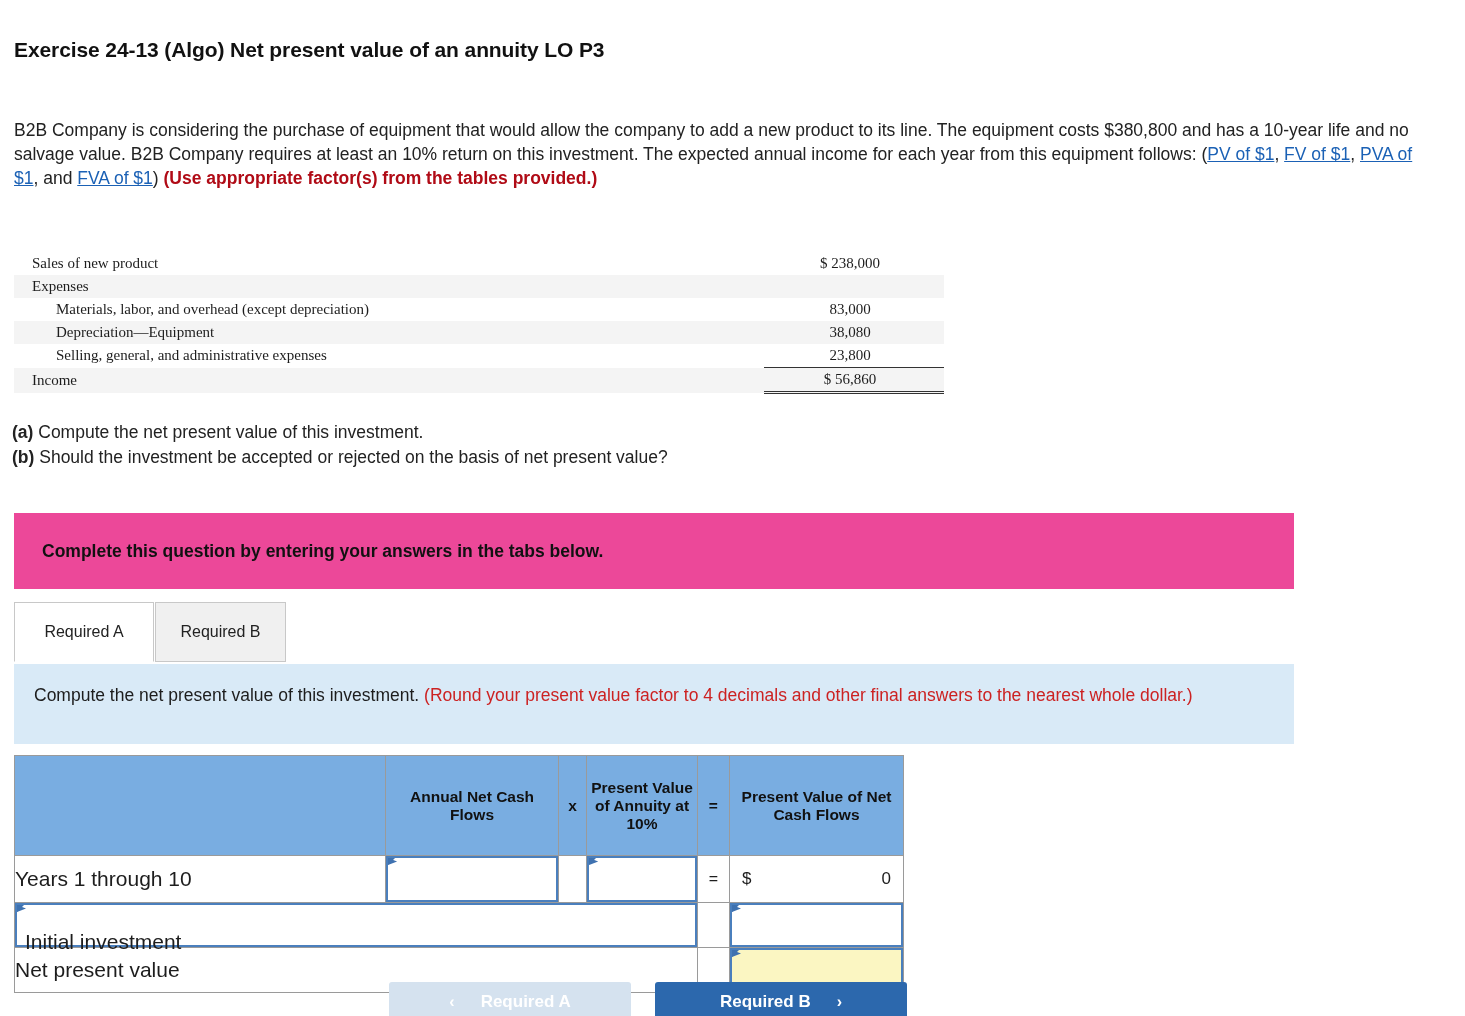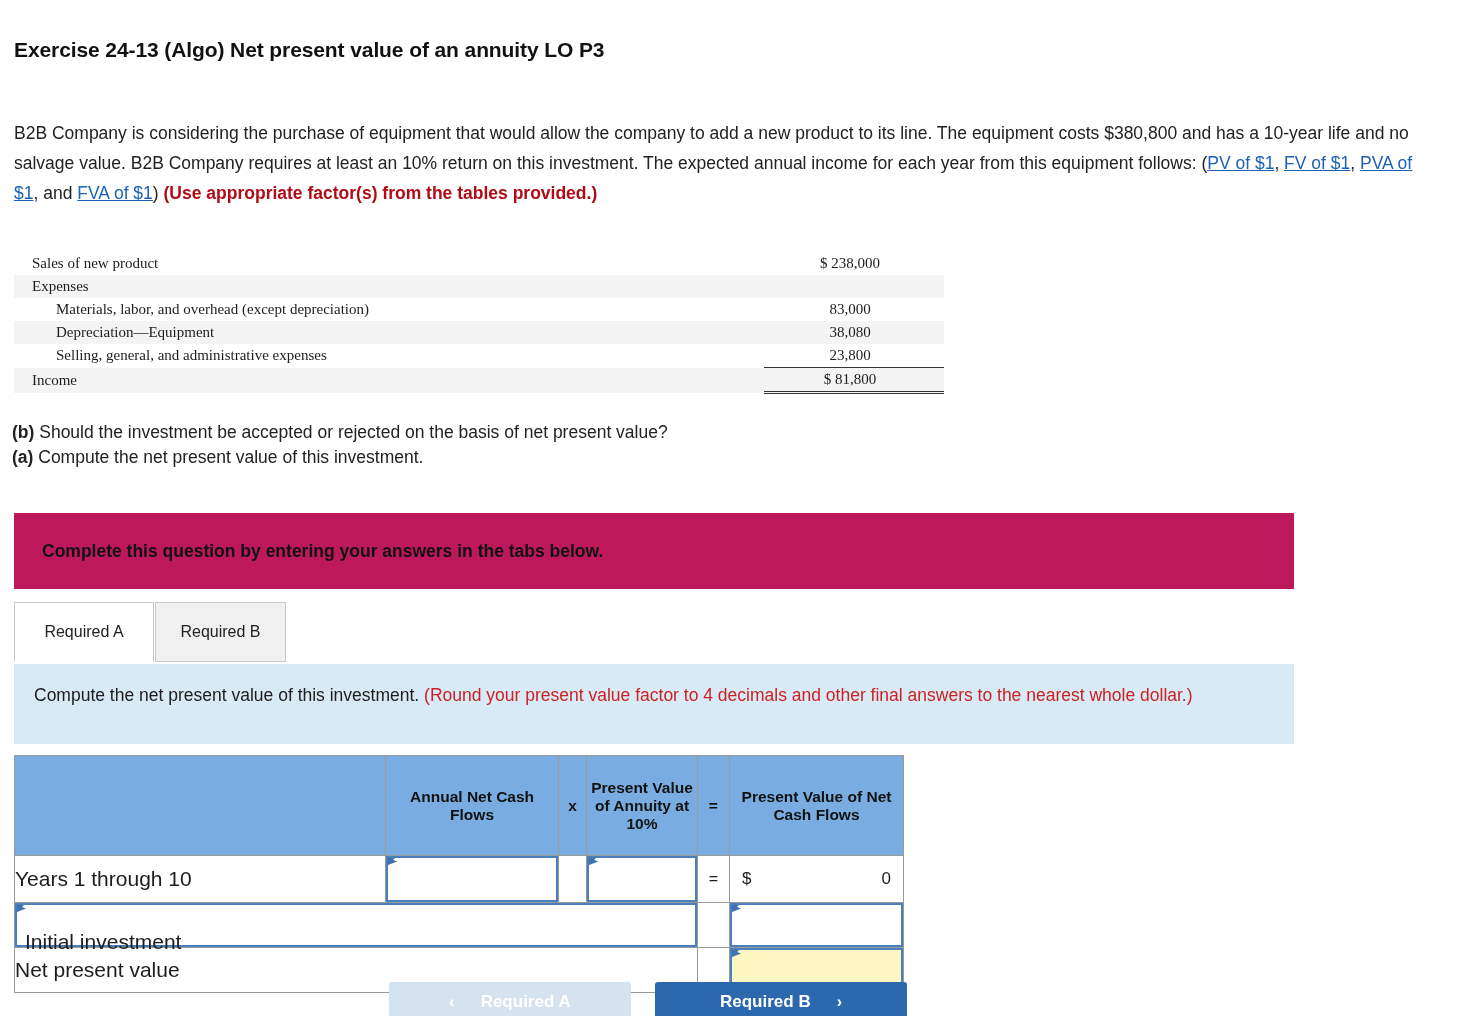--- a/index.html
+++ b/index.html
@@ -25,21 +25,21 @@
     letter-spacing: -0.1px;
     color: #111111;
   }
 
   
   .intro {
     position: absolute;
     left: 14px; top: 118px;
     width: 1412px;
     font-size: 17.5px;
-    line-height: 30px;
+    line-height: 24px;
     color: #222222;
   }
   .intro a {
     color: #1b61b5;
     text-decoration: underline;
   }
   .red-bold { color: #b00b16; font-weight: bold; }
 
   
   .fin-table {
@@ -73,21 +73,21 @@
     line-height: 25px;
     color: #222;
   }
   .ab-block b { font-weight: bold; }
 
   
   .gray-bar {
     position: absolute;
     left: 14px; top: 513px;
     width: 1280px; height: 76px;
-    background: #be185d;
+    background: #ec4899;
     display: flex;
     align-items: center;
   }
   .gray-bar span {
     margin-left: 28px;
     font-size: 17.5px;
     font-weight: bold;
     color: #111;
   }
 
@@ -278,28 +278,28 @@
         <tr class="shade">
           <td class="label" style="padding-left: 42px;">Depreciation—Equipment</td>
           <td class="amount">38,080</td>
         </tr>
         <tr>
           <td class="label" style="padding-left: 42px;">Selling, general, and administrative expenses</td>
           <td class="amount">23,800</td>
         </tr>
         <tr class="shade">
           <td class="label" style="padding-left: 18px;">Income</td>
-          <td class="amount double">$ 81,800</td>
+          <td class="amount double">$ 56,860</td>
         </tr>
       </tbody>
   </table>
 
   <div class="ab-block">
+    <div><b>(a)</b><span> Compute the net present value of this investment.</span></div>
     <div><b>(b)</b><span> Should the investment be accepted or rejected on the basis of net present value?</span></div>
-    <div><b>(a)</b><span> Compute the net present value of this investment.</span></div>
   </div>
 
   <div class="gray-bar">
     <span>Complete this question by entering your answers in the tabs below.</span>
   </div>
 
   <div class="tabstrip">
     <div class="tab active">
       <span>Required A</span>
     </div>

